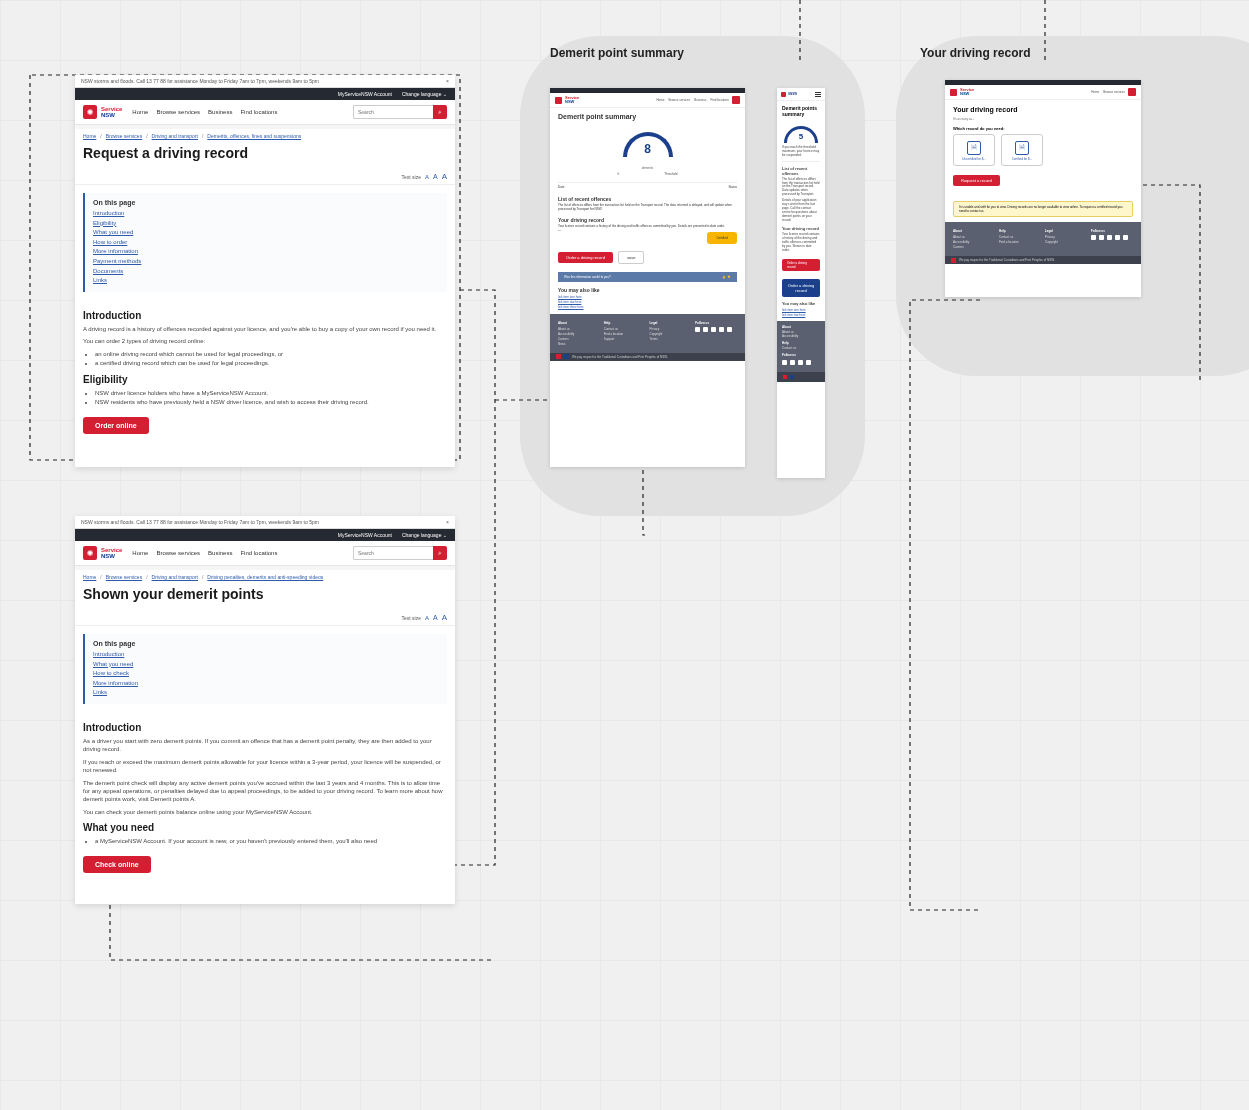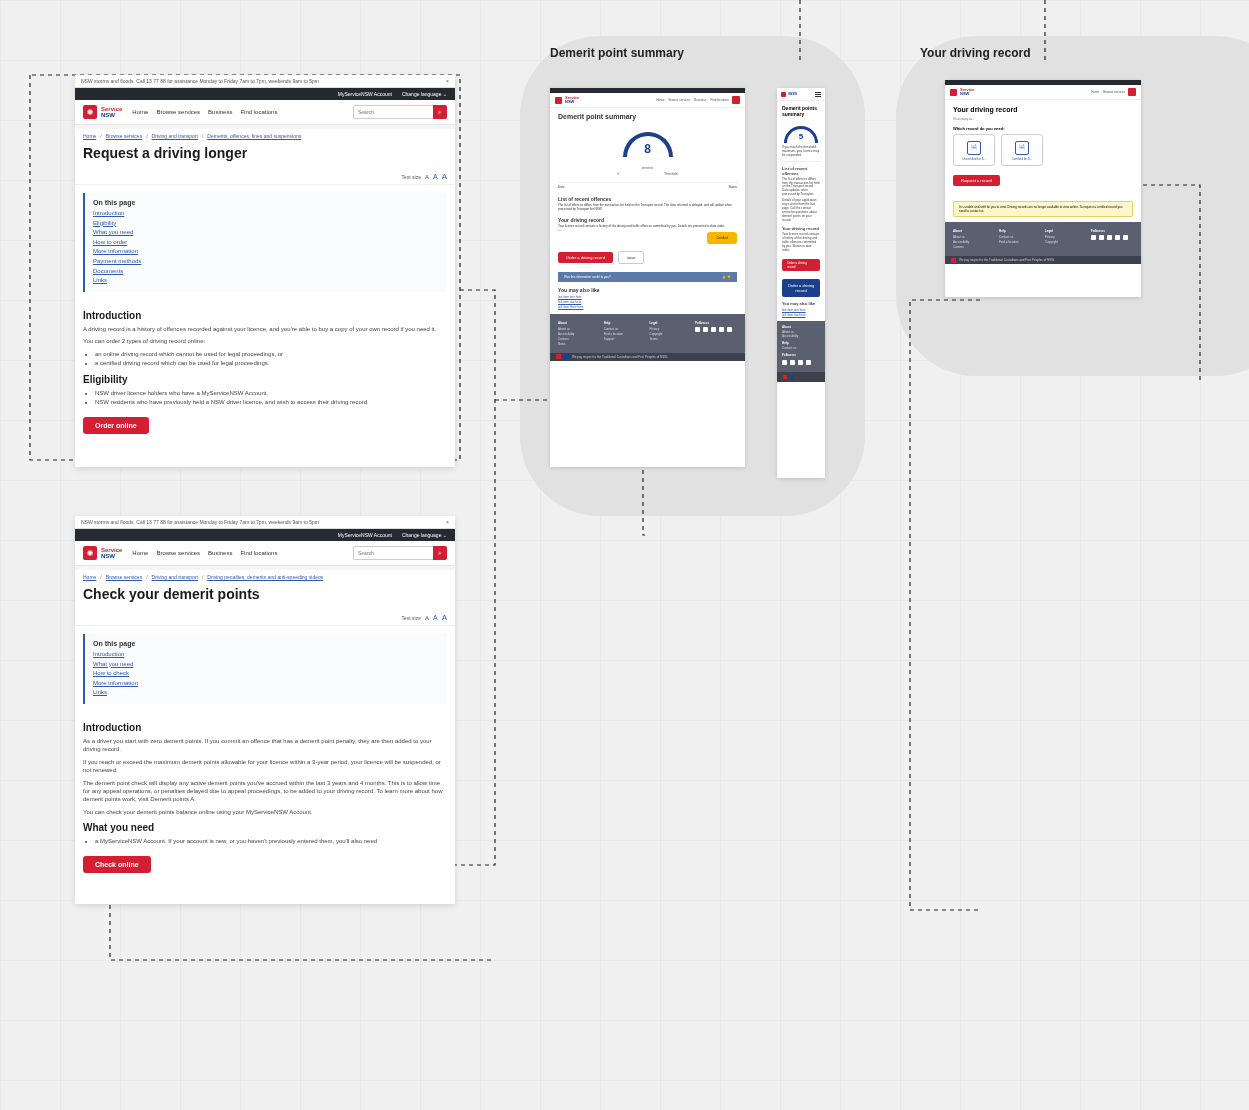--- a/index.html
+++ b/index.html
@@ -255,21 +255,21 @@
   <div class="sub-band"></div>
   <div class="crumbs">
     <span>Home</span>
       <span class="sep">/</span>
     <span>Browse services</span>
       <span class="sep">/</span>
     <span>Driving and transport</span>
       <span class="sep">/</span>
     <span>Demerits, offences, fines and suspensions</span>
   </div>
-  <div class="page-title">Request a driving longer</div>
+  <div class="page-title">Request a driving record</div>
   <div class="textsize">
     <span>Text size</span>
     <span class="a1">A</span>
     <span class="a2">A</span>
     <span class="a3">A</span>
   </div>
   <div class="onpage">
     <h4>On this page</h4>
     <a>Introduction</a>
     <a>Eligibility</a>
@@ -328,21 +328,21 @@
   <div class="sub-band"></div>
   <div class="crumbs">
     <span>Home</span>
       <span class="sep">/</span>
     <span>Browse services</span>
       <span class="sep">/</span>
     <span>Driving and transport</span>
       <span class="sep">/</span>
     <span>Driving penalties, demerits and anti-speeding videos</span>
   </div>
-  <div class="page-title">Check your demerit points</div>
+  <div class="page-title">Shown your demerit points</div>
   <div class="textsize">
     <span>Text size</span>
     <span class="a1">A</span>
     <span class="a2">A</span>
     <span class="a3">A</span>
   </div>
   <div class="onpage">
     <h4>On this page</h4>
     <a>Introduction</a>
     <a>What you need</a>

